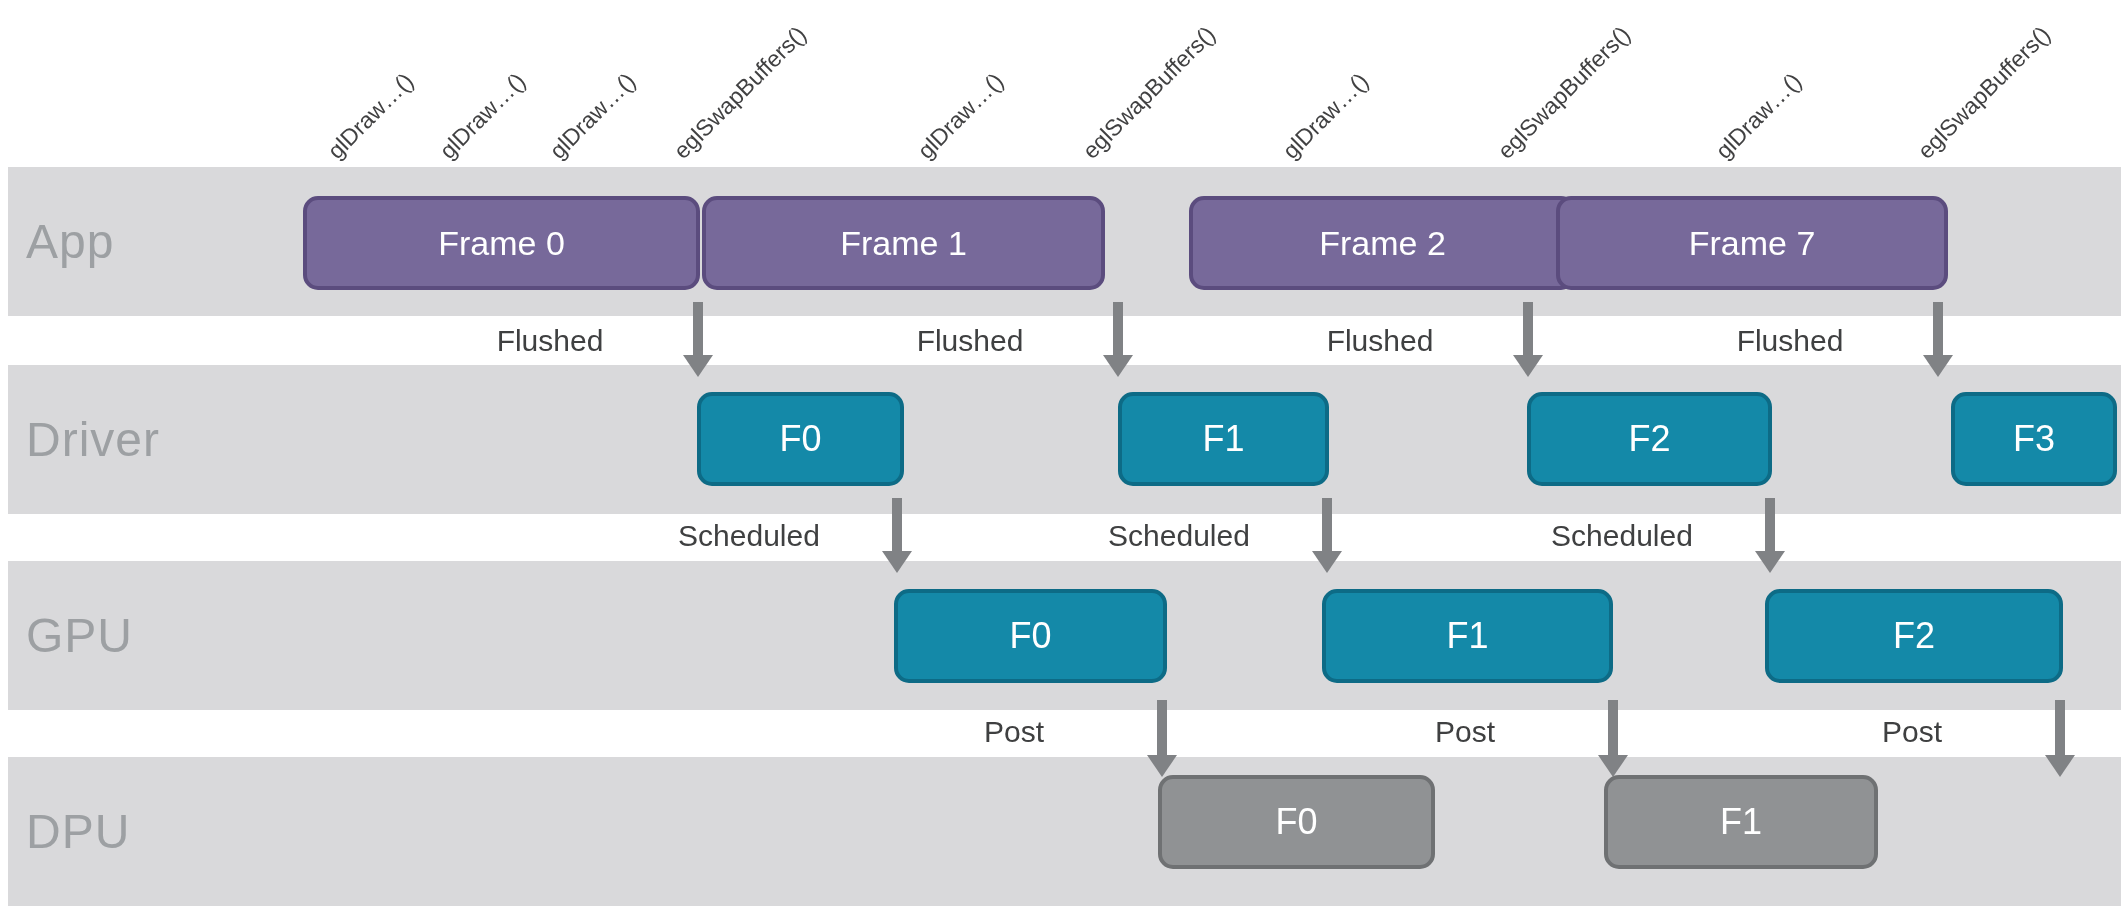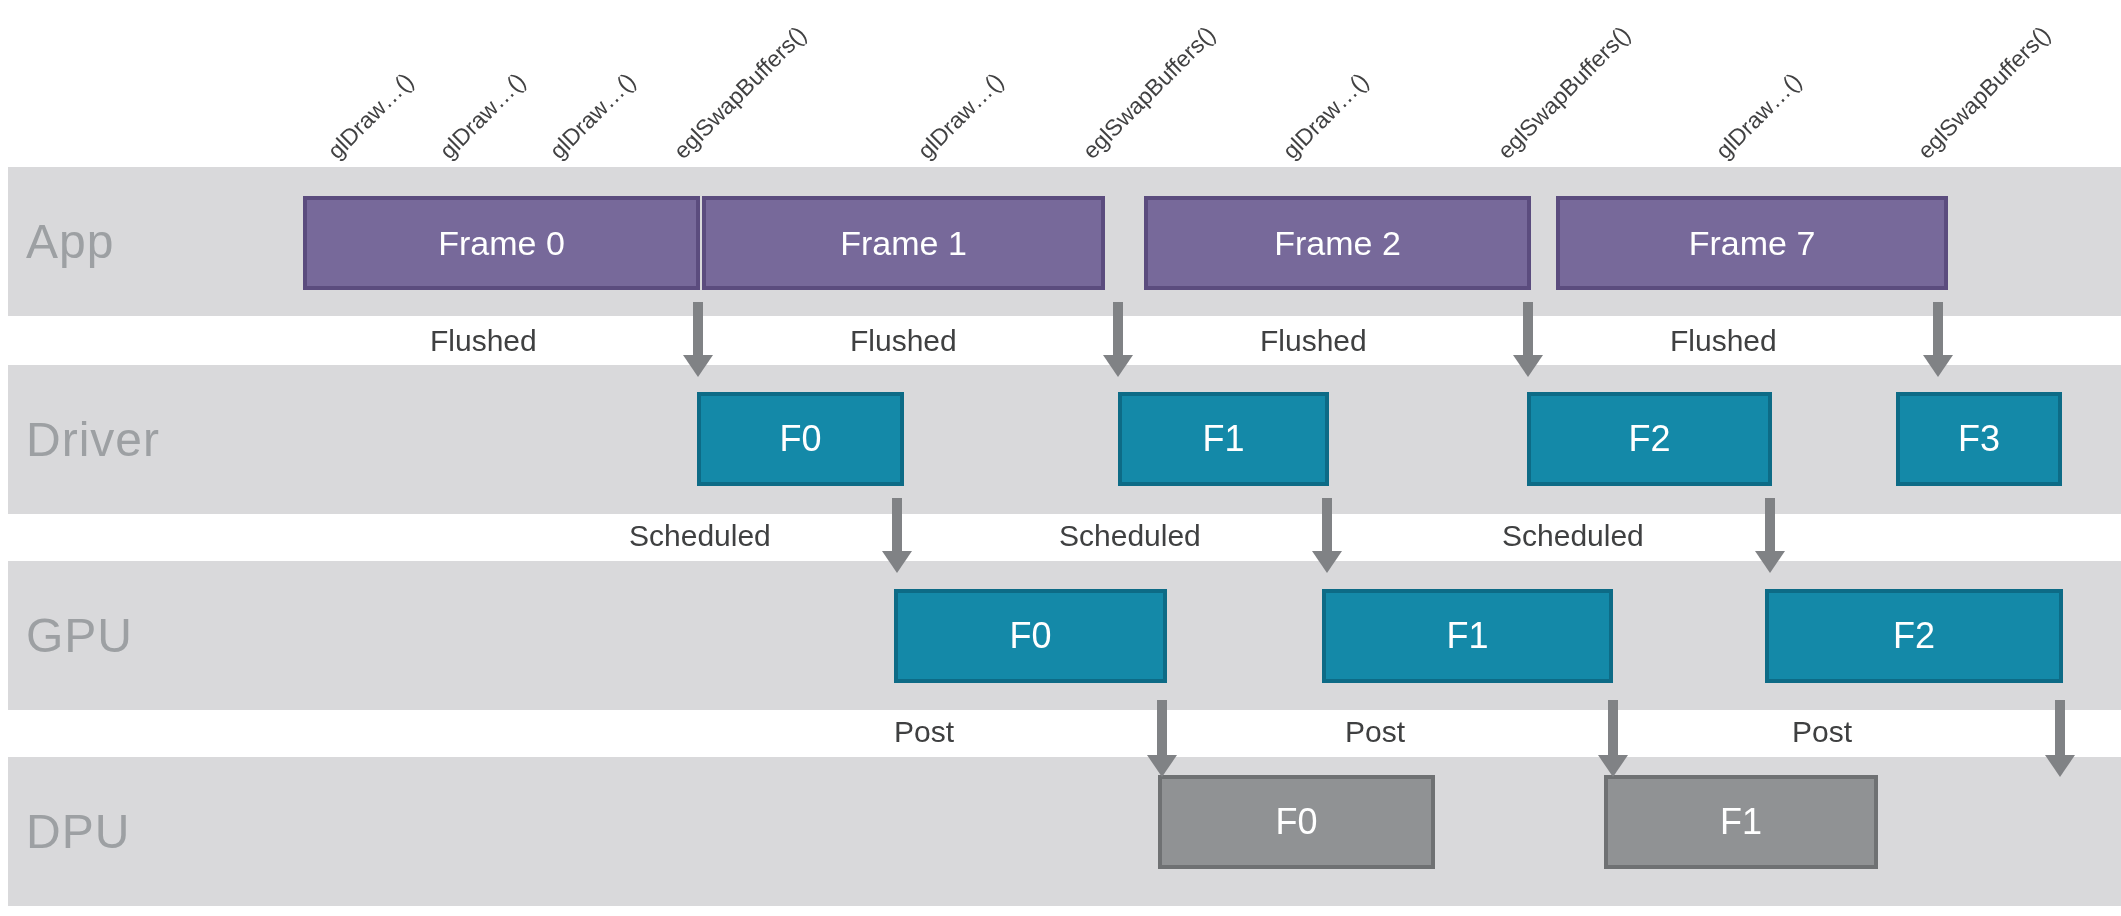--- a/index.html
+++ b/index.html
@@ -13,36 +13,36 @@
     font-size:48px;color:#9DA0A3;letter-spacing:1px;
   }
   .call{
     position:absolute;top:139px;height:24px;line-height:24px;
     font-size:23px;color:#414142;white-space:nowrap;
     transform-origin:left bottom;transform:rotate(-45deg);
   }
   .box{
     position:absolute;height:94px;box-sizing:border-box;
     display:flex;align-items:center;justify-content:center;
-    color:#ffffff;white-space:nowrap;
+    color:#ffffff;white-space:nowrap;border-radius:15px;
   }
   .box.app{top:196px;background:#77699A;border:4px solid #5B4C7E;font-size:34px;}
   .box.drv{top:392px;background:#1489A8;border:4px solid #0D6B86;font-size:36px;}
   .box.gpu{top:589px;background:#1489A8;border:4px solid #0D6B86;font-size:36px;}
   .box.dpu{top:775px;background:#909294;border:4px solid #6F7173;font-size:36px;}
   .arrow{position:absolute;width:30px;}
   .arrow .shaft{width:10px;margin:0 auto;background:#808285;}
   .arrow .head{
     width:0;height:0;margin:0 auto;
     border-left:15px solid transparent;border-right:15px solid transparent;
     border-top:22px solid #808285;
   }
   .gaplabel{
     position:absolute;width:240px;height:50px;line-height:50px;
-    text-align:left;font-size:30px;color:#3F4041;
+    text-align:center;font-size:30px;color:#3F4041;
   }
 </style>
 </head>
 <body>
 
 <div class="stage">
 
   <div class="band" style="top:167px"></div>
   <div class="band" style="top:365px"></div>
   <div class="band" style="top:561px"></div>
@@ -59,27 +59,27 @@
   <div class="call" style="left:686px">eglSwapBuffers()</div>
   <div class="call" style="left:930px">glDraw…()</div>
   <div class="call" style="left:1095px">eglSwapBuffers()</div>
   <div class="call" style="left:1295px">glDraw…()</div>
   <div class="call" style="left:1510px">eglSwapBuffers()</div>
   <div class="call" style="left:1728px">glDraw…()</div>
   <div class="call" style="left:1930px">eglSwapBuffers()</div>
 
   <div class="box app" style="left:303px;width:397px">Frame 0</div>
   <div class="box app" style="left:702px;width:403px">Frame 1</div>
-  <div class="box app" style="left:1144px;width:387px">Frame 2</div>
+  <div class="box app" style="left:1189px;width:387px">Frame 2</div>
   <div class="box app" style="left:1556px;width:392px">Frame 7</div>
 
   <div class="box drv" style="left:697px;width:207px">F0</div>
   <div class="box drv" style="left:1118px;width:211px">F1</div>
   <div class="box drv" style="left:1527px;width:245px">F2</div>
-  <div class="box drv" style="left:1896px;width:166px">F3</div>
+  <div class="box drv" style="left:1951px;width:166px">F3</div>
 
   <div class="box gpu" style="left:894px;width:273px">F0</div>
   <div class="box gpu" style="left:1322px;width:291px">F1</div>
   <div class="box gpu" style="left:1765px;width:298px">F2</div>
 
   <div class="box dpu" style="left:1158px;width:277px">F0</div>
   <div class="box dpu" style="left:1604px;width:274px">F1</div>
 
   <div class="arrow" style="left:683px;top:302px">
       <div class="shaft" style="height:53px"></div>

